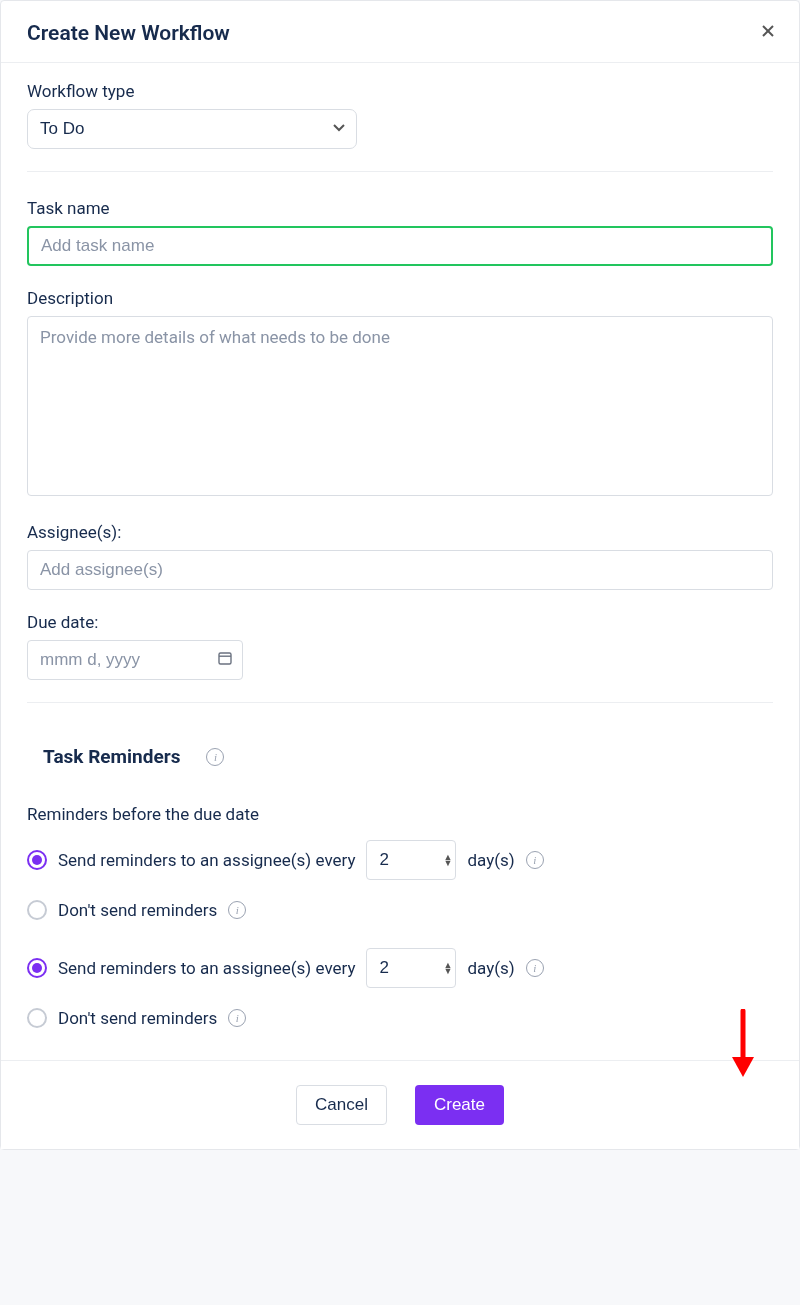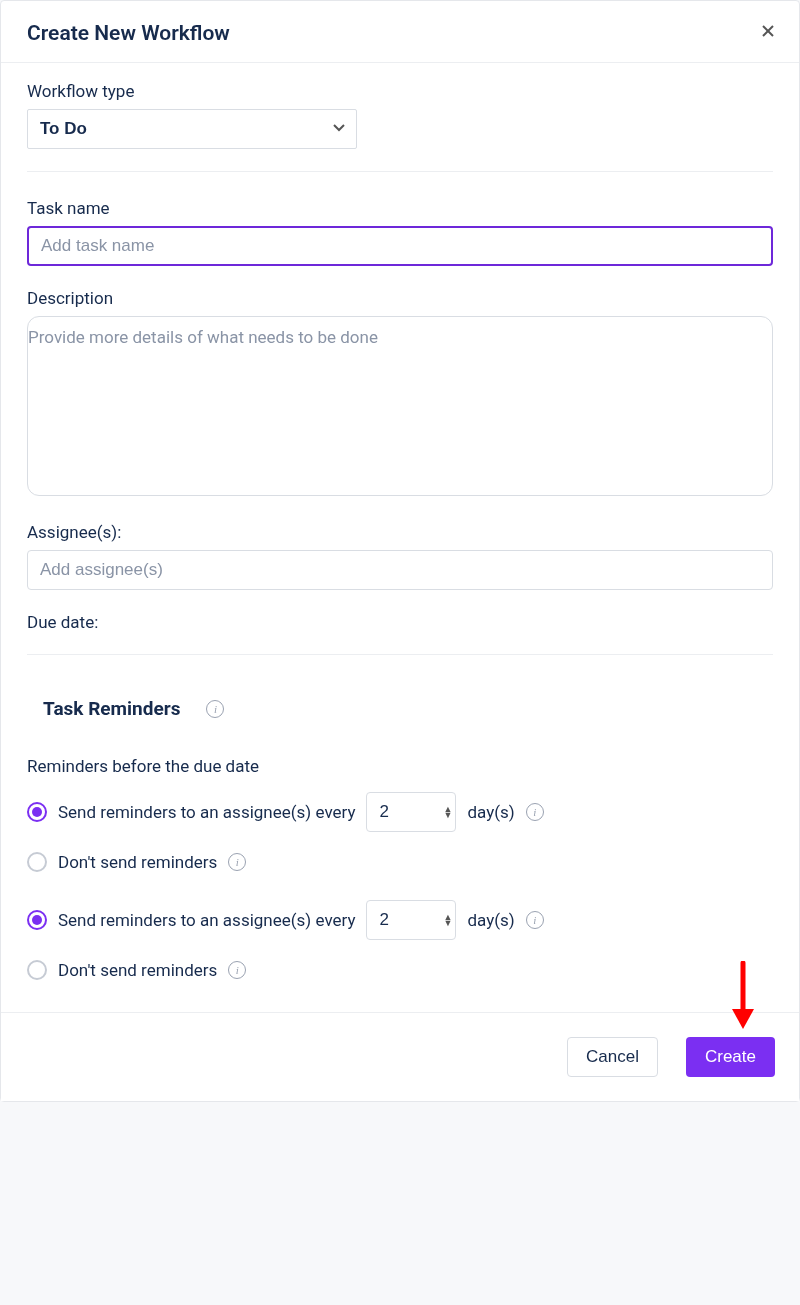--- a/index.html
+++ b/index.html
@@ -49,29 +49,28 @@
   }
   .select-wrap {
     position: relative;
     width: 330px;
   }
   .select-box {
     width: 100%;
     height: 40px;
     padding: 0 32px 0 12px;
     border: 1px solid #d9dde3;
-    border-radius: 2px;
+    border-radius: 7px;
     background: #fff;
     font-size: 17px;
     color: #172B4D;
     text-align: left;
     display: flex;
     align-items: center;
     cursor: pointer;
-    font-weight: bold;
   }
   .select-caret {
     position: absolute;
     right: 10px;
     top: 50%;
     transform: translateY(-50%);
     pointer-events: none;
     color: #555;
   }
   .hr {
@@ -83,29 +82,29 @@
     width: 100%;
     height: 40px;
     padding: 0 12px;
     border: 1px solid #d9dde3;
     border-radius: 4px;
     font-size: 17px;
     color: #172B4D;
   }
   .text-input::placeholder, .textarea::placeholder { color: #8a94a6; }
   .text-input.focused {
-    border: 2px solid #6d28d9;
+    border: 2px solid #22c55e;
     outline: none;
   }
   .textarea {
     width: 100%;
     height: 180px;
-    padding: 10px 0;
-    border: 1px solid #d9dde3;
-    border-radius: 12px;
+    padding: 10px 12px;
+    border: 1px solid #d9dde3;
+    border-radius: 4px;
     font-size: 17px;
     font-family: inherit;
     resize: none;
     color: #172B4D;
   }
   .date-wrap {
     position: relative;
     width: 216px;
   }
   .date-input {
@@ -215,21 +214,21 @@
     font-style: italic;
     font-family: Georgia, serif;
     cursor: default;
     flex-shrink: 0;
   }
   .reminders-group { margin-bottom: 28px; }
   .modal-footer {
     border-top: 1px solid #eceef1;
     padding: 24px 24px;
     display: flex;
-    justify-content: flex-end;
+    justify-content: center;
     gap: 28px;
     background: #fff;
   }
   .btn {
     height: 40px;
     padding: 0 18px;
     border-radius: 4px;
     font-size: 17px;
     cursor: pointer;
     border: 1px solid transparent;
@@ -294,20 +293,31 @@
       <textarea class="textarea" placeholder="Provide more details of what needs to be done" style=""></textarea>
     </div>
 
     <div class="field-block">
       <label class="field-label">Assignee(s):</label>
       <input class="text-input" type="text" placeholder="Add assignee(s)" style="">
     </div>
 
     <div class="field-block">
       <label class="field-label">Due date:</label>
+      <div class="date-wrap">
+        <button class="date-input">
+          <span>mmm d, yyyy</span>
+        </button>
+        <span class="date-icon">
+          <svg width="16" height="16" viewBox="0 0 16 16" fill="none" stroke="currentColor" stroke-width="1.4">
+            <rect x="2" y="3" width="12" height="11" rx="1.5"></rect>
+              <line x1="2" y1="6.2" x2="14" y2="6.2"></line>
+          </svg>
+        </span>
+      </div>
     </div>
 
     <hr class="hr" style="margin-top:0;">
 
     <div class="section-head">
       <h2>Task Reminders</h2>
       <span class="info-icon">i</span>
     </div>
 
     <div class="reminders-group">

